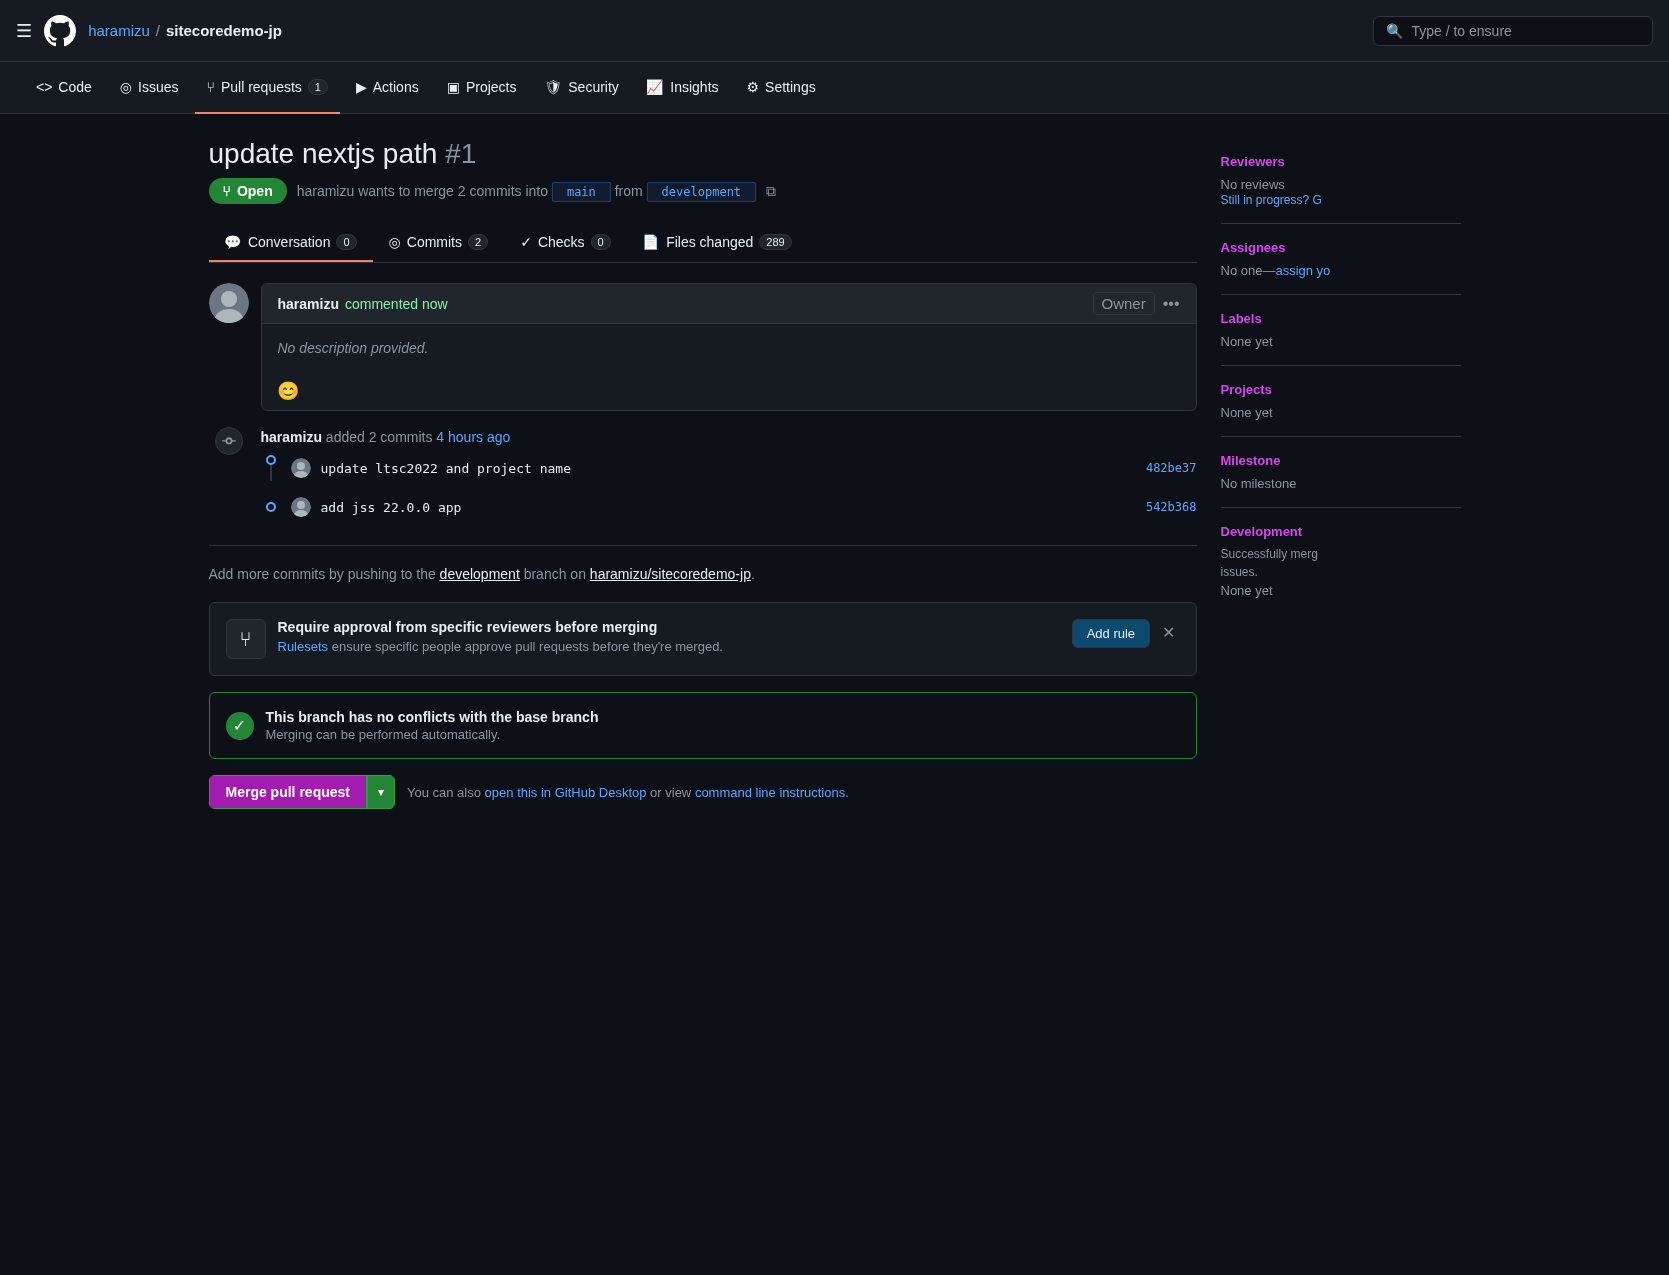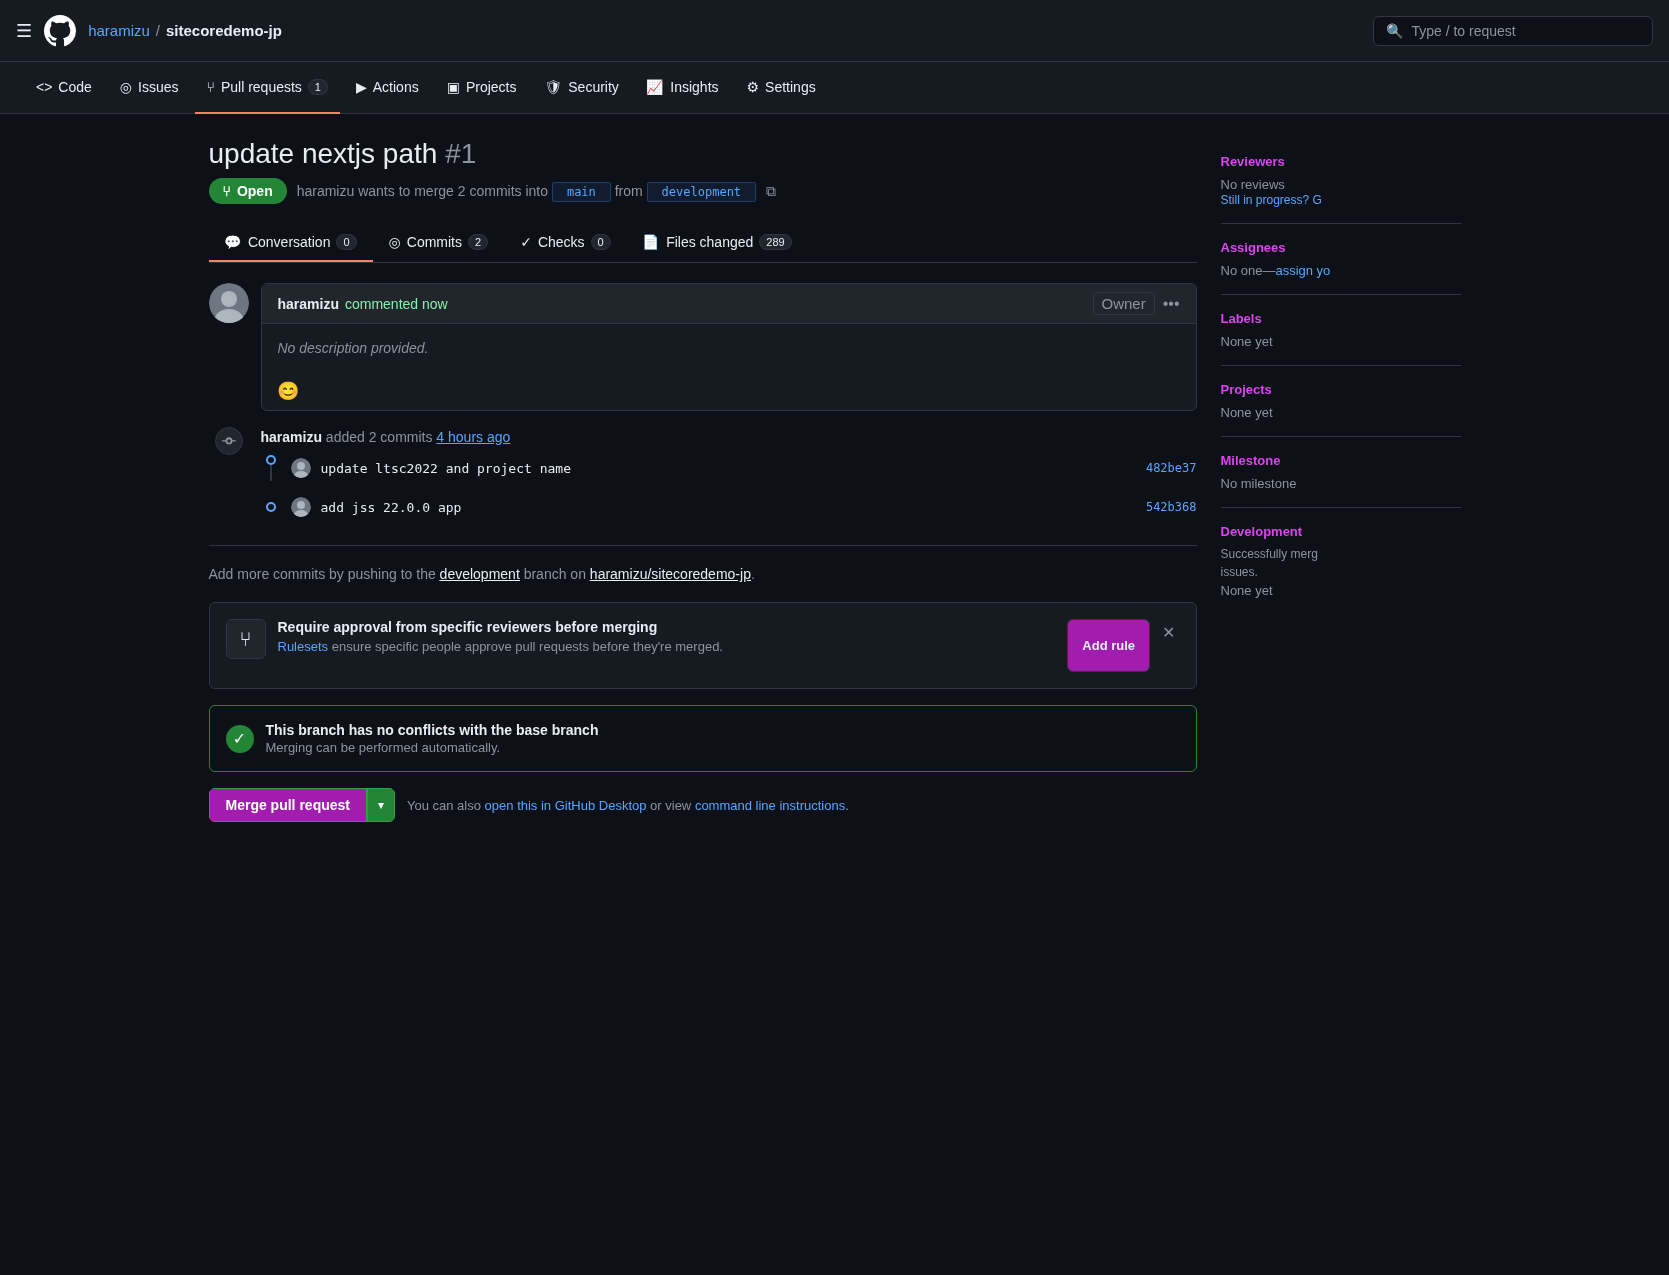--- a/index.html
+++ b/index.html
@@ -275,21 +275,21 @@
       align-items: center;
       justify-content: center;
       font-size: 13px;
       color: #8b949e;
     }
     .activity-content {
       flex: 1;
       padding-top: 2px;
     }
     .activity-content .username { font-weight: 600; color: #e6edf3; }
-    .activity-content .time { color: #58a6ff; text-decoration: underline; cursor: pointer; }
+    .activity-content .time { color: #58a6ff; cursor: pointer; }
     .commit-list {
       margin-top: 10px;
       display: flex;
       flex-direction: column;
       gap: 8px;
     }
     .commit-msg {
       font-family: monospace;
       font-size: 13px;
       color: #e6edf3;
@@ -317,29 +317,28 @@
     }
     .add-commits-text a { color: #e6edf3; text-decoration: underline; cursor: pointer; }
     .ruleset-title {
       font-weight: 600;
       color: #e6edf3;
       margin-bottom: 4px;
     }
     .ruleset-desc { color: #8b949e; font-size: 13px; }
     .ruleset-desc a { color: #58a6ff; }
     .add-rule-btn {
-      background: #a21caf;
+      background: #0c4a6e;
       border: 1px solid #30363d;
       color: #e6edf3;
-      padding: 18px 14px;
+      padding: 6px 14px;
       border-radius: 6px;
       cursor: pointer;
       font-size: 13px;
       white-space: nowrap;
-      font-weight: bold;
     }
     .close-btn {
       background: none;
       border: none;
       color: #8b949e;
       cursor: pointer;
       font-size: 16px;
       padding: 4px;
     }
 
@@ -476,21 +475,21 @@
       <path d="M8 0C3.58 0 0 3.58 0 8c0 3.54 2.29 6.53 5.47 7.59.4.07.55-.17.55-.38 0-.19-.01-.82-.01-1.49-2.01.37-2.53-.49-2.69-.94-.09-.23-.48-.94-.82-1.13-.28-.15-.68-.52-.01-.53.63-.01 1.08.58 1.23.82.72 1.21 1.87.87 2.33.66.07-.52.28-.87.51-1.07-1.78-.2-3.64-.89-3.64-3.95 0-.87.31-1.59.82-2.15-.08-.2-.36-1.02.08-2.12 0 0 .67-.21 2.2.82.64-.18 1.32-.27 2-.27.68 0 1.36.09 2 .27 1.53-1.04 2.2-.82 2.2-.82.44 1.1.16 1.92.08 2.12.51.56.82 1.27.82 2.15 0 3.07-1.87 3.75-3.65 3.95.29.25.54.73.54 1.48 0 1.07-.01 1.93-.01 2.2 0 .21.15.46.55.38A8.013 8.013 0 0016 8c0-4.42-3.58-8-8-8z"></path>
     </svg>
   </div>
   <div class="nav-breadcrumb">
     <a>haramizu</a>
     <span class="sep">/</span>
     <span class="repo">sitecoredemo-jp</span>
   </div>
   <div class="nav-search">
     <span>🔍</span>
-    <span style="color:#8b949e;">Type / to request</span>
+    <span style="color:#8b949e;">Type / to ensure</span>
   </div>
 </nav>
 
 <nav class="repo-nav">
   <a class="repo-nav-item">
     <span>&lt;&gt;</span>
     <span>Code</span>
   </a>
   <a class="repo-nav-item">
     <span>◎</span>

